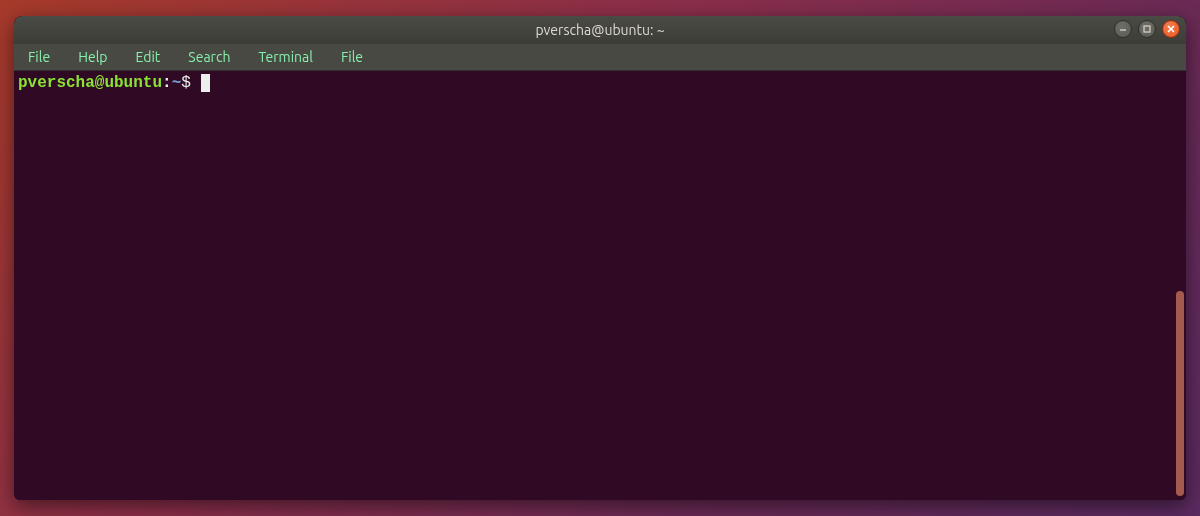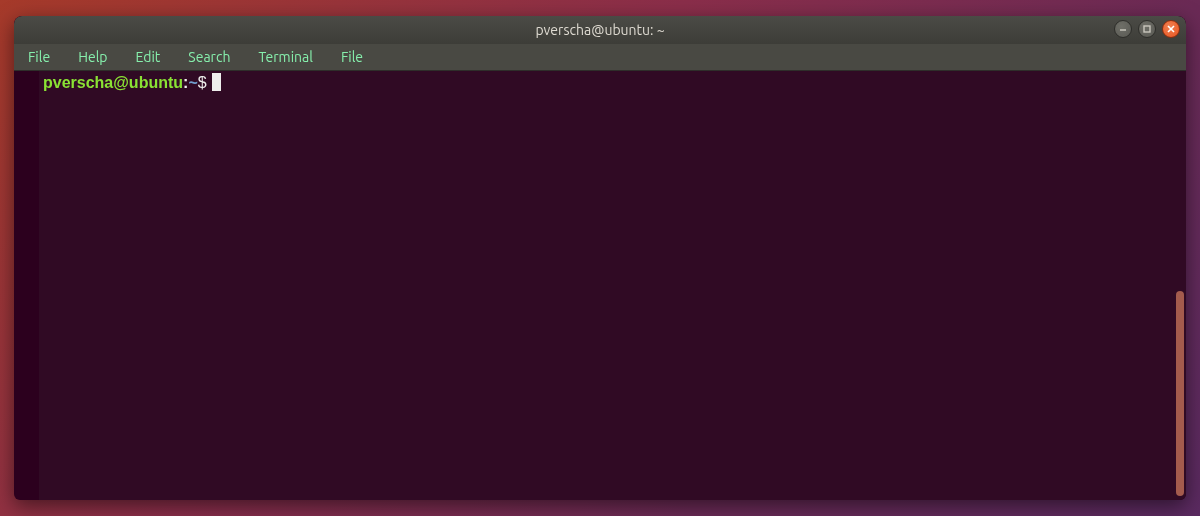--- a/index.html
+++ b/index.html
@@ -92,26 +92,25 @@
   .menu-item {
     padding: 2px 8px;
     border-radius: 3px;
     cursor: default;
   }
 
   .terminal-area {
     flex: 1;
     background: #300a24;
     position: relative;
-    font-family: Liberation Sans, sans-serif;
+    font-family: Liberation Mono, monospace;
     font-size: 16px;
     line-height: 20px;
     color: #eeeeec;
     overflow: hidden;
-    margin-left: 25px;
   }
 
   .terminal-content {
     position: absolute;
     left: 4px;
     top: 2px;
     right: 14px;
     bottom: 0;
     white-space: pre;
   }

